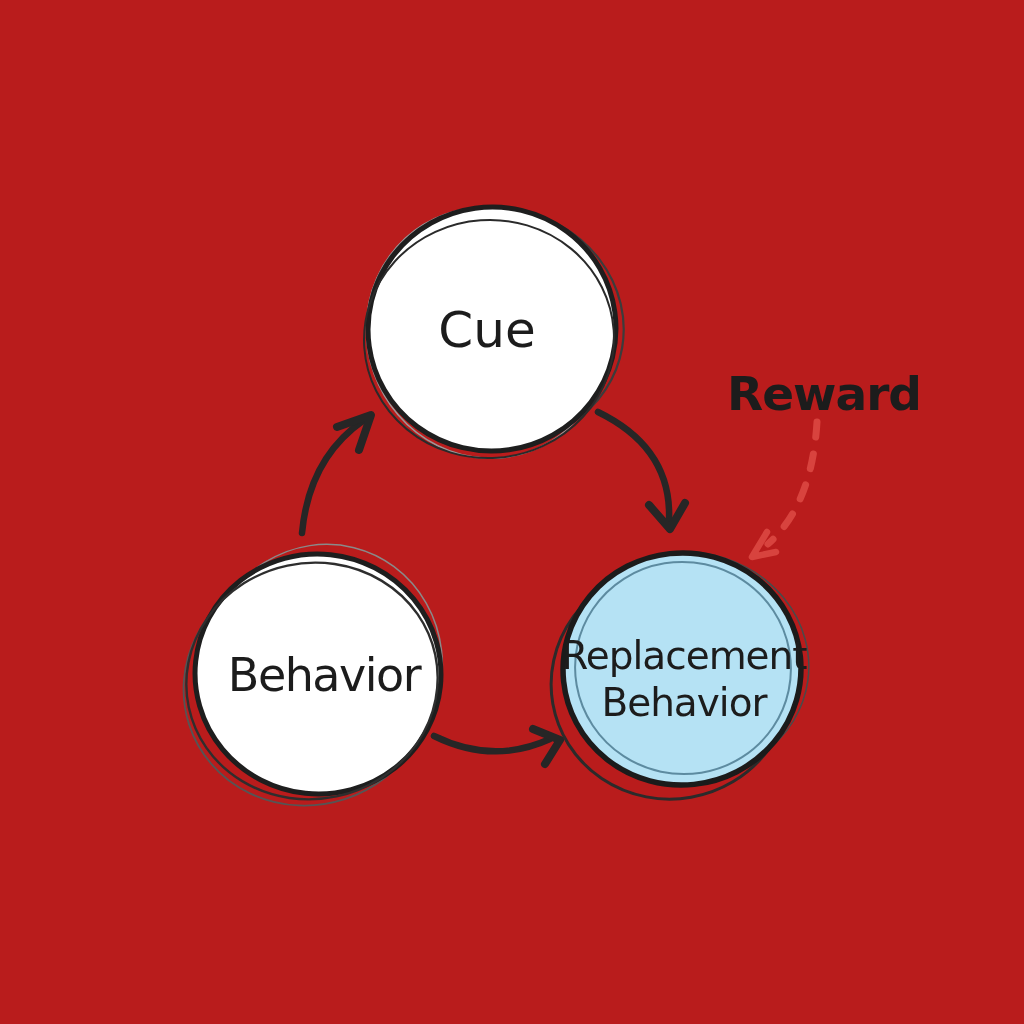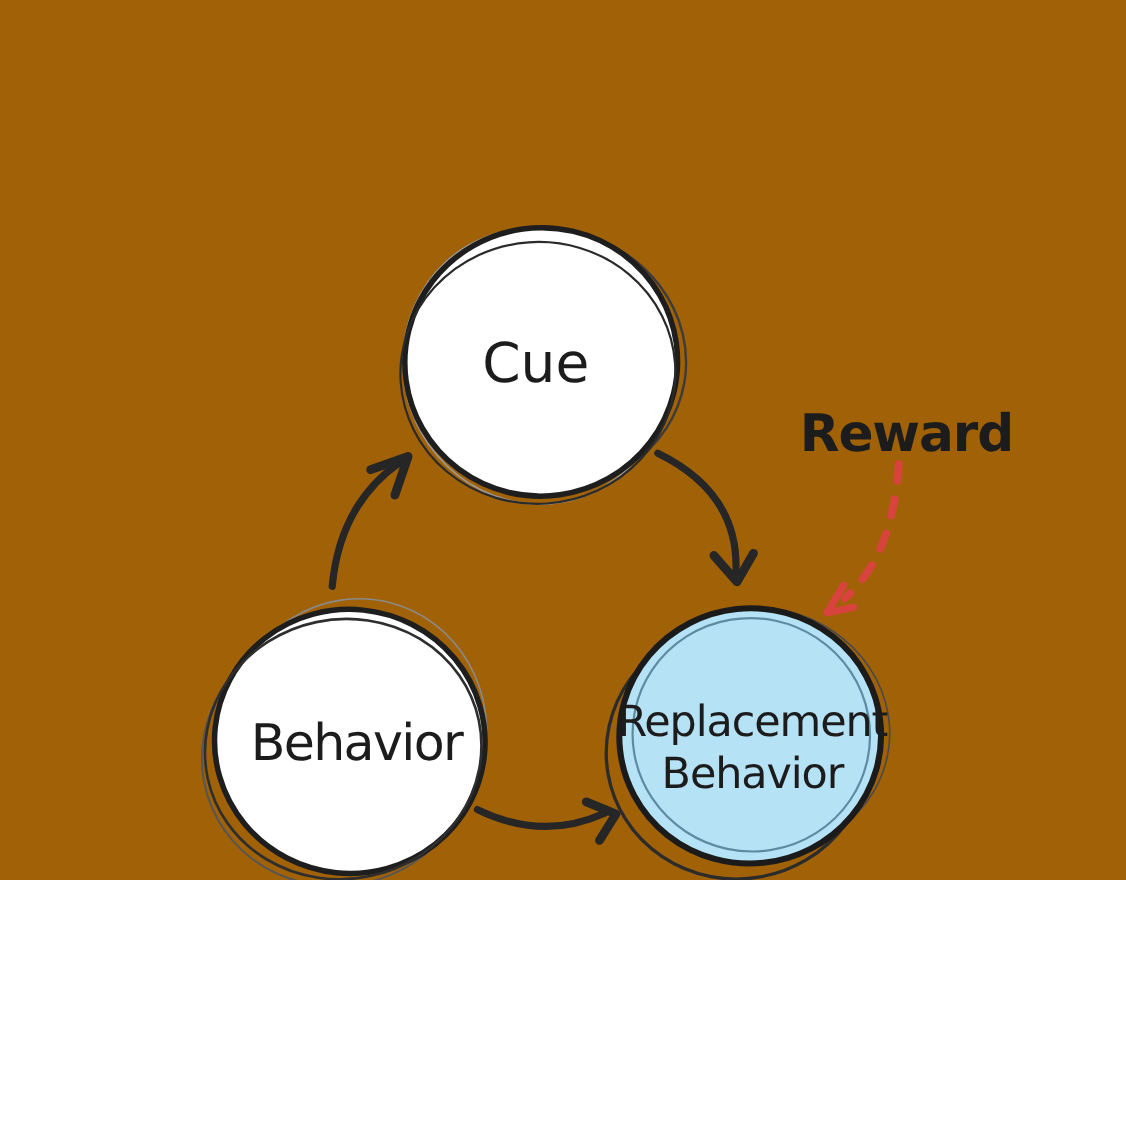--- a/index.html
+++ b/index.html
@@ -3,22 +3,22 @@
 <meta charset="utf-8">
 <style>
   html, body {
     margin: 0;
     padding: 0;
     background: #ffffff;
   }
   .canvas {
     position: relative;
     width: 1024px;
-    height: 800px;
-    background: #a16207;
+    height: 1024px;
+    background: #b91c1c;
     overflow: hidden;
     font-family: "DejaVu Sans", sans-serif;
   }
   svg { display: block; }
   .node-label {
     font-family: "DejaVu Sans", sans-serif;
     fill: #1c1c1c;
     text-anchor: middle;
   }
   .label-cue { font-size: 50px; letter-spacing: 0px; }

